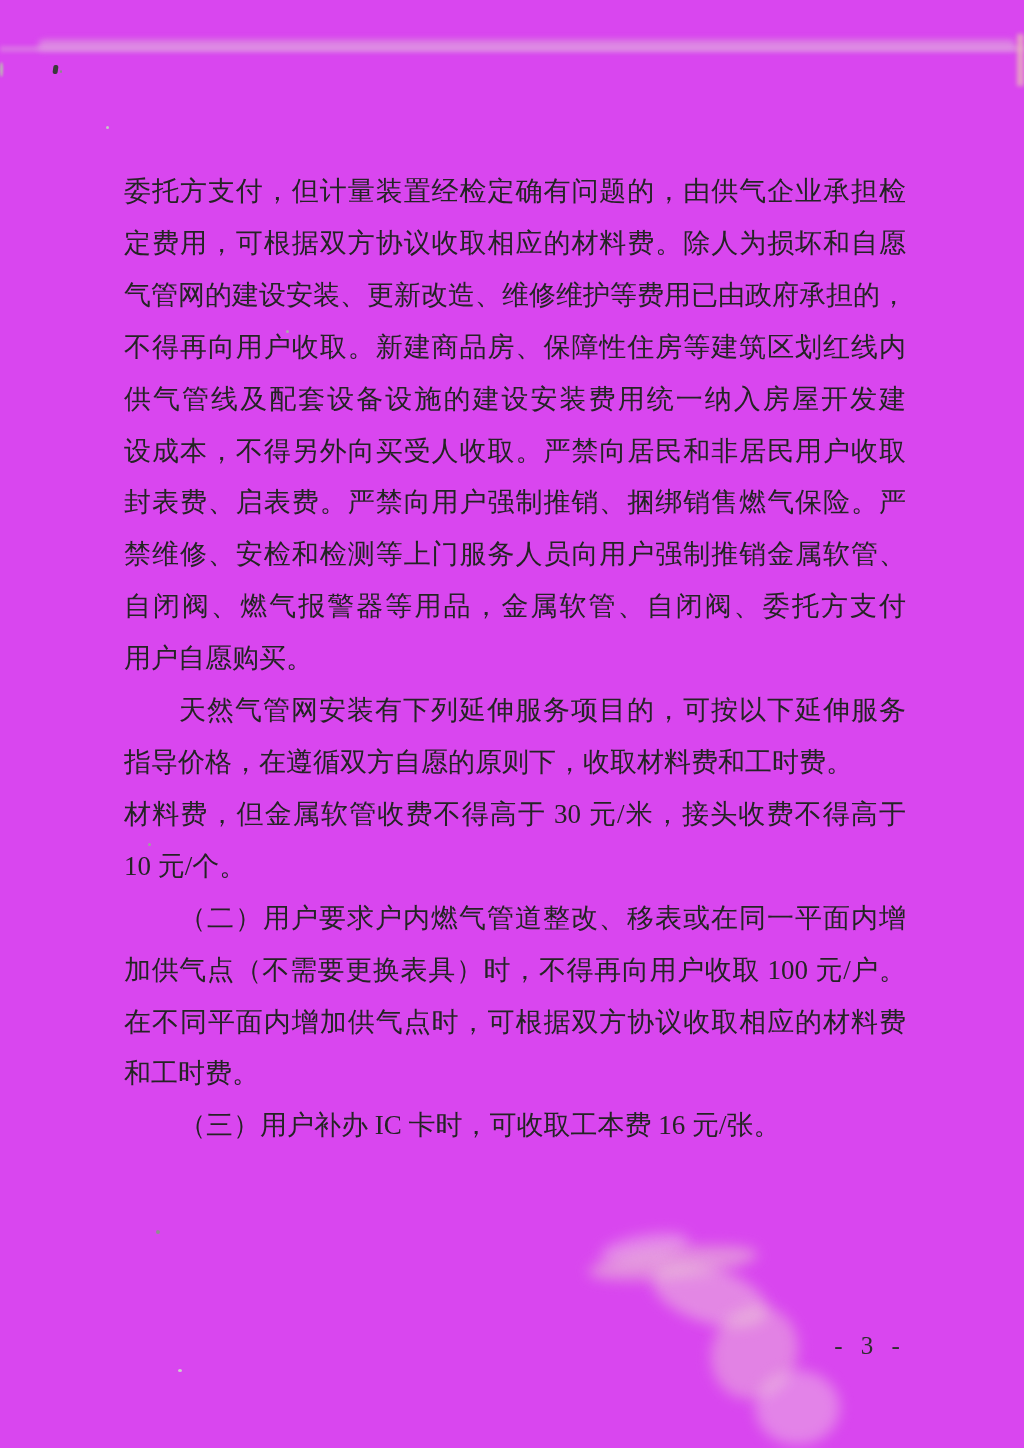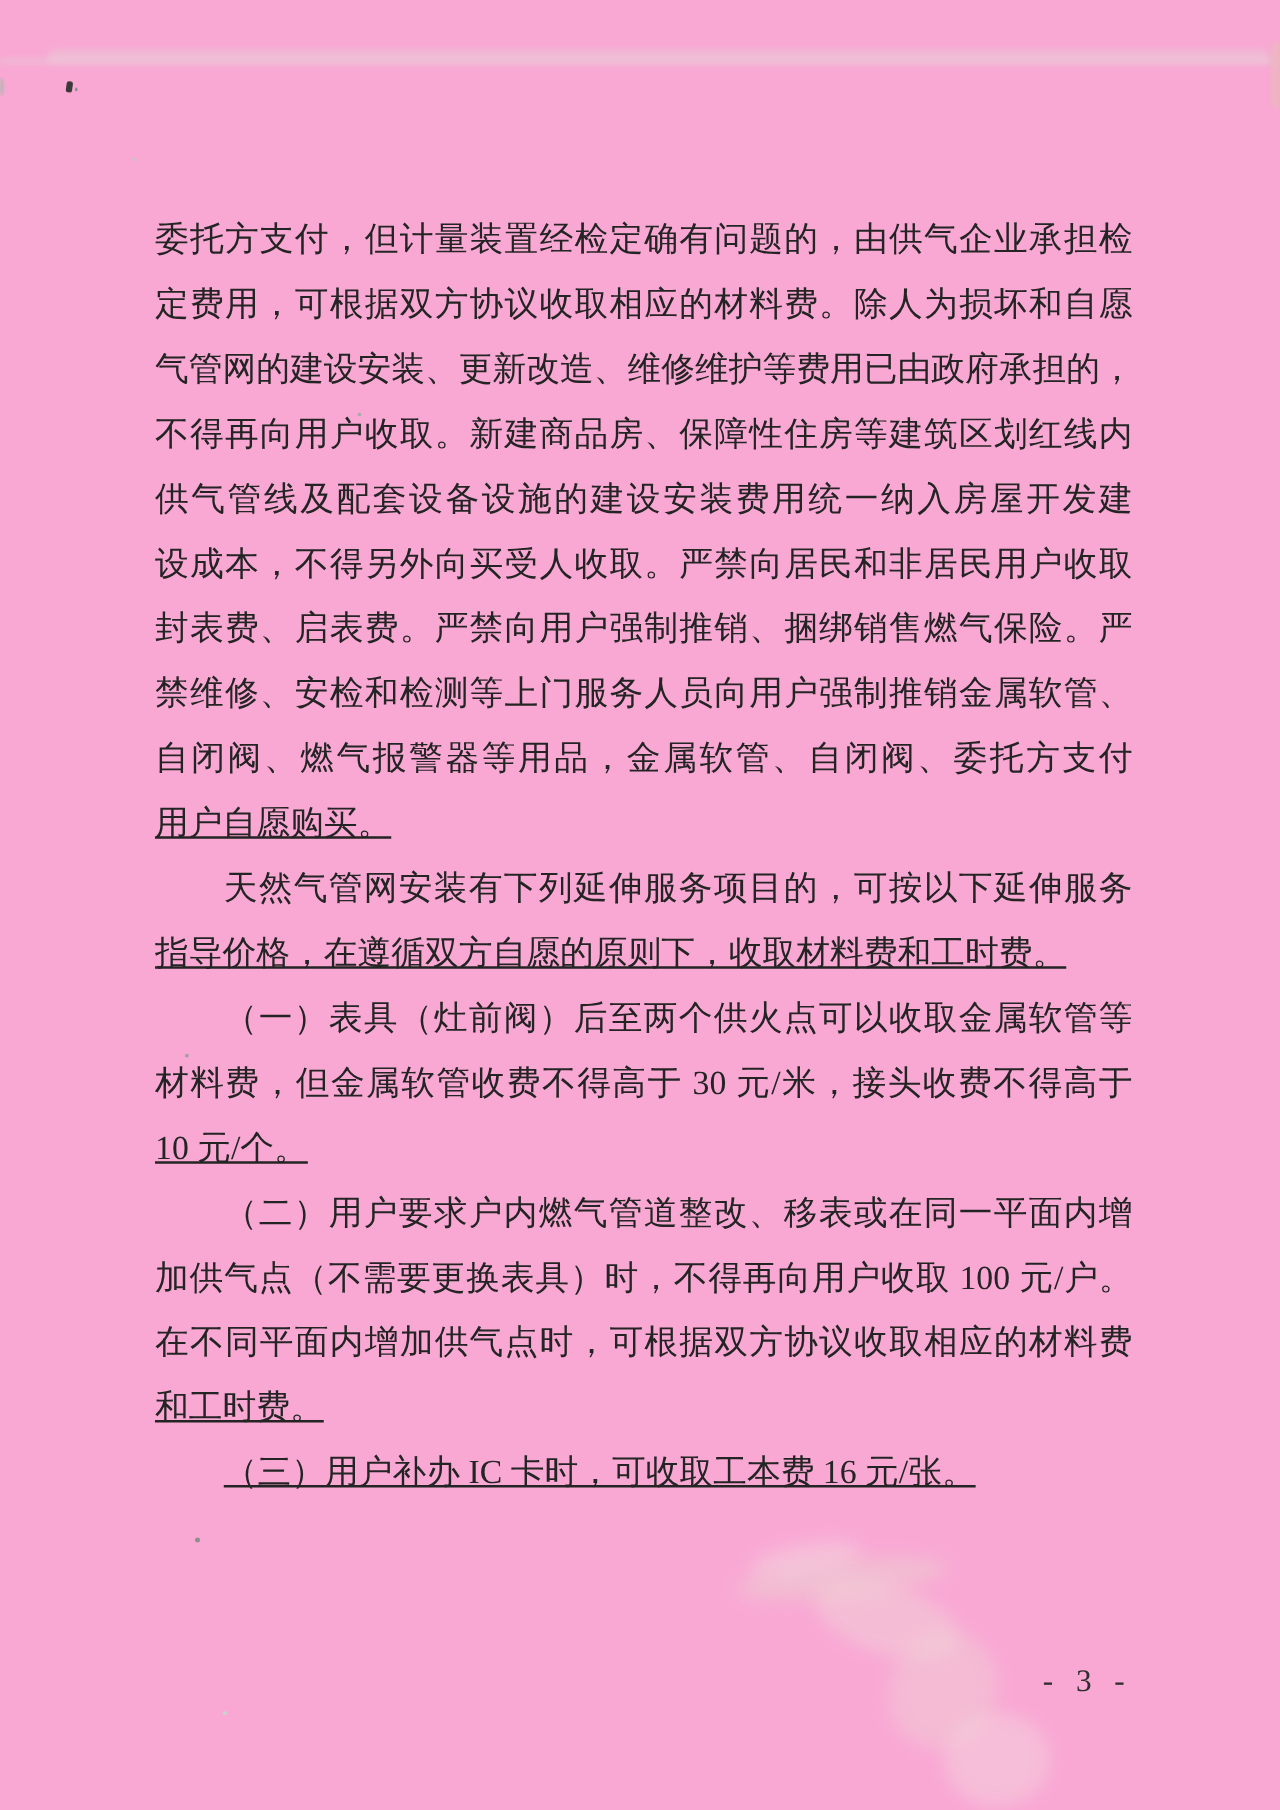--- a/index.html
+++ b/index.html
@@ -4,21 +4,21 @@
 <style>
   html, body {
     margin: 0;
     padding: 0;
     background: #ffffff;
   }
   .page {
     position: relative;
     width: 1024px;
     height: 1448px;
-    background: #f9a8d4;
+    background: #d946ef;
     overflow: hidden;
     font-family: "Liberation Serif", "DejaVu Serif", serif;
     color: #242424;
   }
   
   .scan-shadow-top {
     position: absolute;
     left: 38px;
     top: 40px;
     width: 978px;
@@ -79,21 +79,20 @@
   }
   .line {
     width: 782px;
     white-space: nowrap;
     text-align: justify;
     text-align-last: justify;
   }
   .line.short {
     text-align: right;
     text-align-last: left;
-    text-decoration: underline;
   }
   .line.indent {
     text-indent: 55px;
   }
   .page-number {
     position: absolute;
     left: 830px;
     top: 1332px;
     width: 80px;
     text-align: center;
@@ -132,21 +131,20 @@
     <div class="line">气管网的建设安装、更新改造、维修维护等费用已由政府承担的，</div>
     <div class="line">不得再向用户收取。新建商品房、保障性住房等建筑区划红线内</div>
     <div class="line">供气管线及配套设备设施的建设安装费用统一纳入房屋开发建</div>
     <div class="line">设成本，不得另外向买受人收取。严禁向居民和非居民用户收取</div>
     <div class="line">封表费、启表费。严禁向用户强制推销、捆绑销售燃气保险。严</div>
     <div class="line">禁维修、安检和检测等上门服务人员向用户强制推销金属软管、</div>
     <div class="line">自闭阀、燃气报警器等用品，金属软管、自闭阀、委托方支付</div>
     <div class="line short">用户自愿购买。</div>
     <div class="line indent">天然气管网安装有下列延伸服务项目的，可按以下延伸服务</div>
     <div class="line short">指导价格，在遵循双方自愿的原则下，收取材料费和工时费。</div>
-    <div class="line indent">（一）表具（灶前阀）后至两个供火点可以收取金属软管等</div>
     <div class="line">材料费，但金属软管收费不得高于 30 元/米，接头收费不得高于</div>
     <div class="line short">10 元/个。</div>
     <div class="line indent">（二）用户要求户内燃气管道整改、移表或在同一平面内增</div>
     <div class="line">加供气点（不需要更换表具）时，不得再向用户收取 100 元/户。</div>
     <div class="line">在不同平面内增加供气点时，可根据双方协议收取相应的材料费</div>
     <div class="line short">和工时费。</div>
     <div class="line short indent">（三）用户补办 IC 卡时，可收取工本费 16 元/张。</div>
   </div>
 
   <div class="page-number">- 3 -</div>

